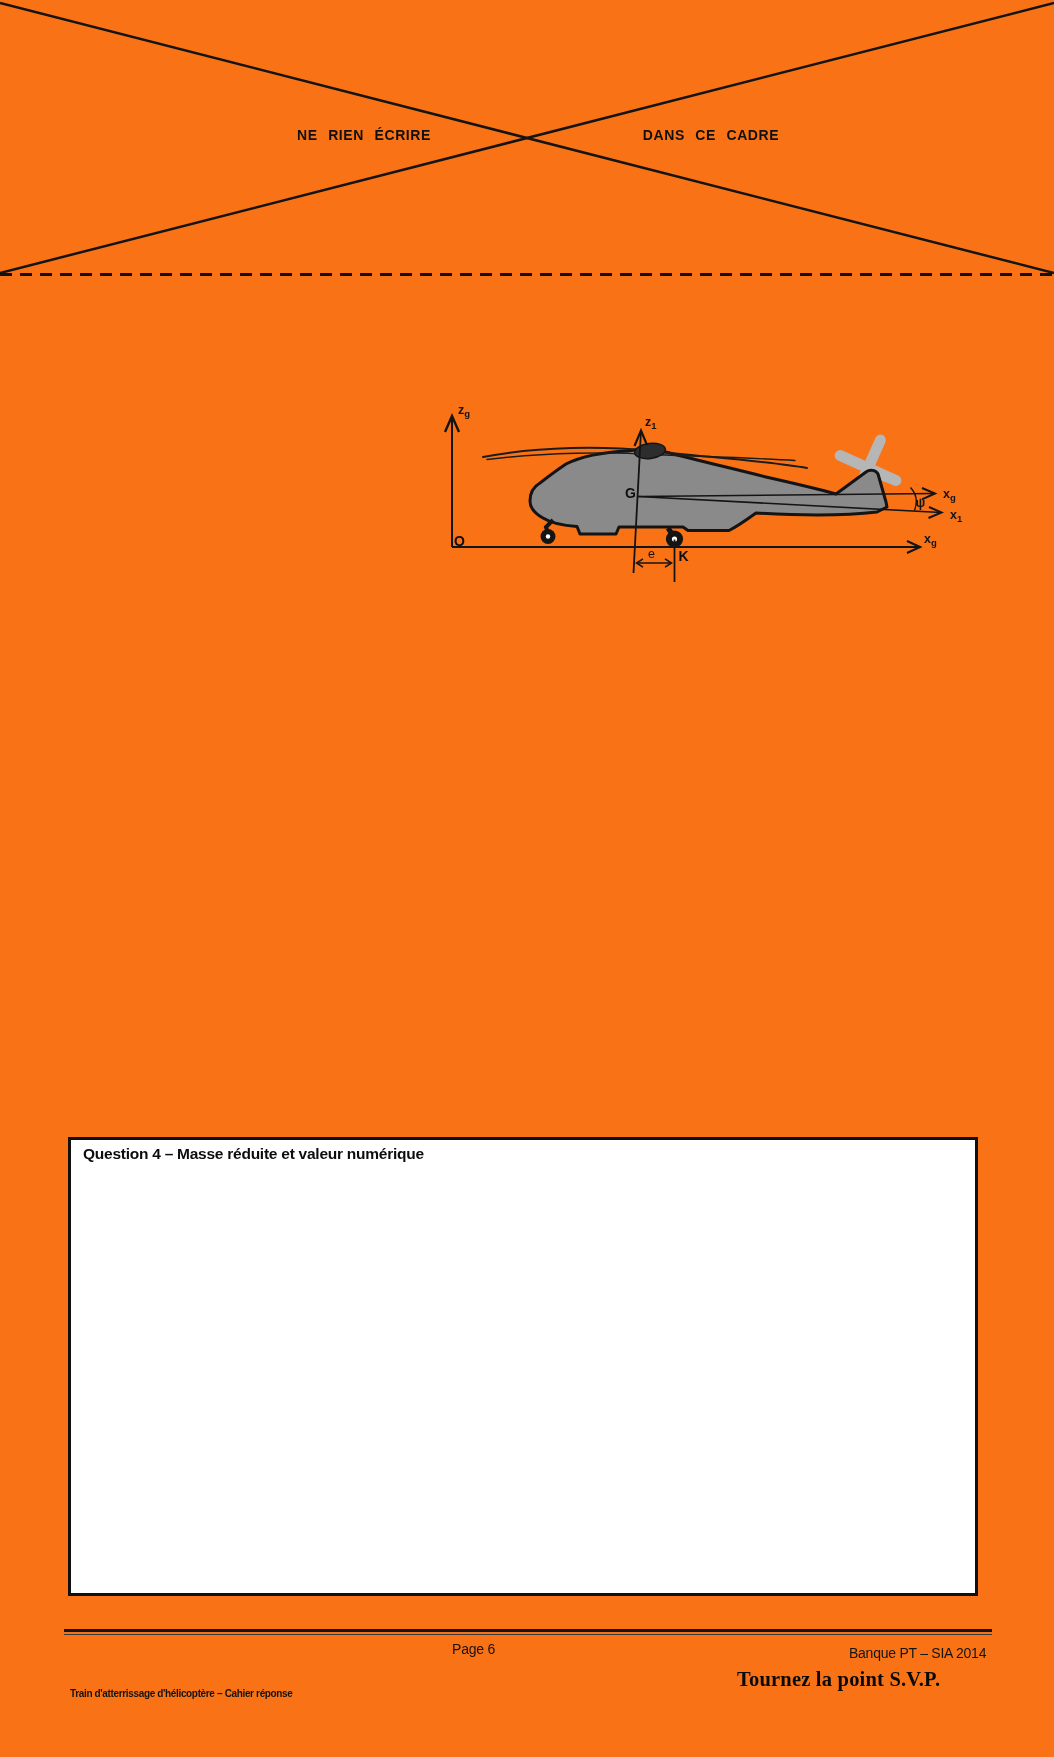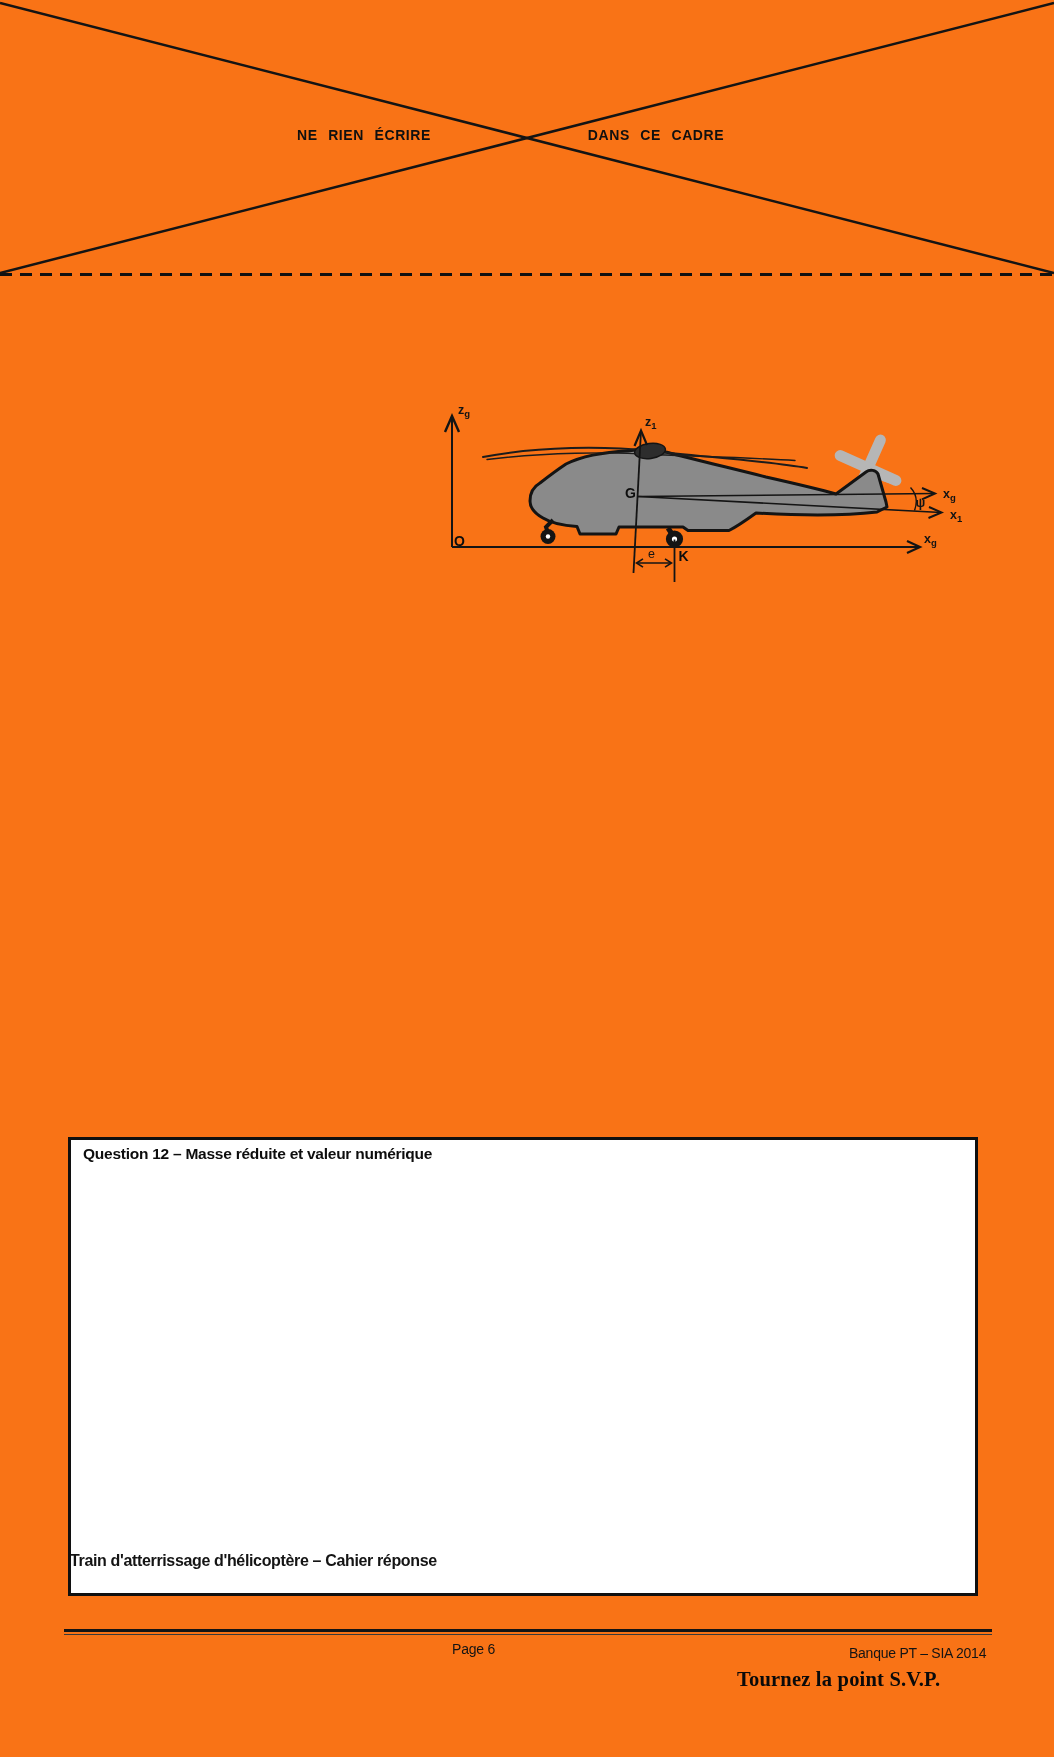--- a/index.html
+++ b/index.html
@@ -11,21 +11,21 @@
   }
   .abs{position:absolute;}
   
   .cross-frame{left:0;top:0;width:1054px;height:278px;}
   .nowrite{
     top:127px;transform:translateX(-50%);
     font-size:14px;font-weight:bold;letter-spacing:.6px;word-spacing:6px;
     white-space:pre;color:#101010;
   }
   .nw-left{left:364px;}
-  .nw-right{left:656px;}
+  .nw-right{left:711px;}
   .dashed-rule{
     left:0;top:273px;width:1054px;height:3px;
     background:repeating-linear-gradient(90deg,#111 0 12px,transparent 12px 20px);
   }
   
   .qbox{left:68px;width:904px;border:3px solid #101010;background:#fff;}
   .qbox-11{top:362px;height:735px;}
   .qbox-12{top:1137px;height:453px;}
   .q-title{
     padding:5px 0 0 12px;font-weight:bold;font-size:15.5px;
@@ -36,21 +36,21 @@
   .heli-svg text{font-family:"Liberation Sans",sans-serif;}
   .axis-label{font-size:12.5px;font-weight:bold;fill:#141414;}
   .axis-sub{font-size:9.5px;font-weight:bold;}
   .point-label{font-size:14px;font-weight:bold;fill:#0d0d0d;}
   .e-label{font-size:12.5px;fill:#141414;}
   .psi-label{font-size:13px;font-weight:bold;fill:#141414;font-family:"DejaVu Sans",sans-serif;}
   
   .footer-rule-thick{left:64px;top:1629px;width:928px;height:2.5px;background:#141414;}
   .footer-rule-thin{left:64px;top:1634px;width:928px;height:1px;background:#3a3a3a;}
   .footer-left{
-    left:70px;top:1552px;font-size:16px;font-weight:bold;
+    left:70px;top:1688px;font-size:10px;font-weight:bold;
     letter-spacing:-.35px;white-space:pre;
   }
   .footer-center{left:452px;top:1641px;font-size:14px;letter-spacing:-.2px;}
   .footer-right{left:849px;top:1645px;font-size:14px;letter-spacing:-.25px;}
   .turn-page{
     left:737px;top:1668px;
     font-family:"Liberation Serif",serif;font-weight:bold;font-size:20.5px;
     letter-spacing:.2px;color:#0a0a0a;
   }
 </style>
@@ -132,21 +132,21 @@
     <text class="axis-label" x="950" y="518.5"><tspan>x</tspan><tspan class="axis-sub" dy="3">1</tspan></text>
     <text class="axis-label" x="924" y="543"><tspan>x</tspan><tspan class="axis-sub" dy="3">g</tspan></text>
     <text class="point-label" x="454" y="545.5">O</text>
     <text class="point-label" x="636" y="498" text-anchor="end">G</text>
     <text class="point-label" x="678.5" y="561">K</text>
     <text class="e-label" x="648" y="558">e</text>
     <text class="psi-label" x="915.5" y="507">ψ</text>
   </svg>
 
   <div class="abs qbox qbox-12">
-    <div class="q-title">Question 12 – Masse réduite et valeur numérique</div>
+    <div class="q-title">Question 4 – Masse réduite et valeur numérique</div>
   </div>
 
   <div class="abs footer-rule-thick"></div>
   <div class="abs footer-rule-thin"></div>
   <div class="abs footer-left">Train d'atterrissage d'hélicoptère – Cahier réponse</div>
   <div class="abs footer-center">Page 6</div>
   <div class="abs footer-right">Banque PT – SIA 2014</div>
   <div class="abs turn-page">Tournez la point S.V.P.</div>
 
 </div>

